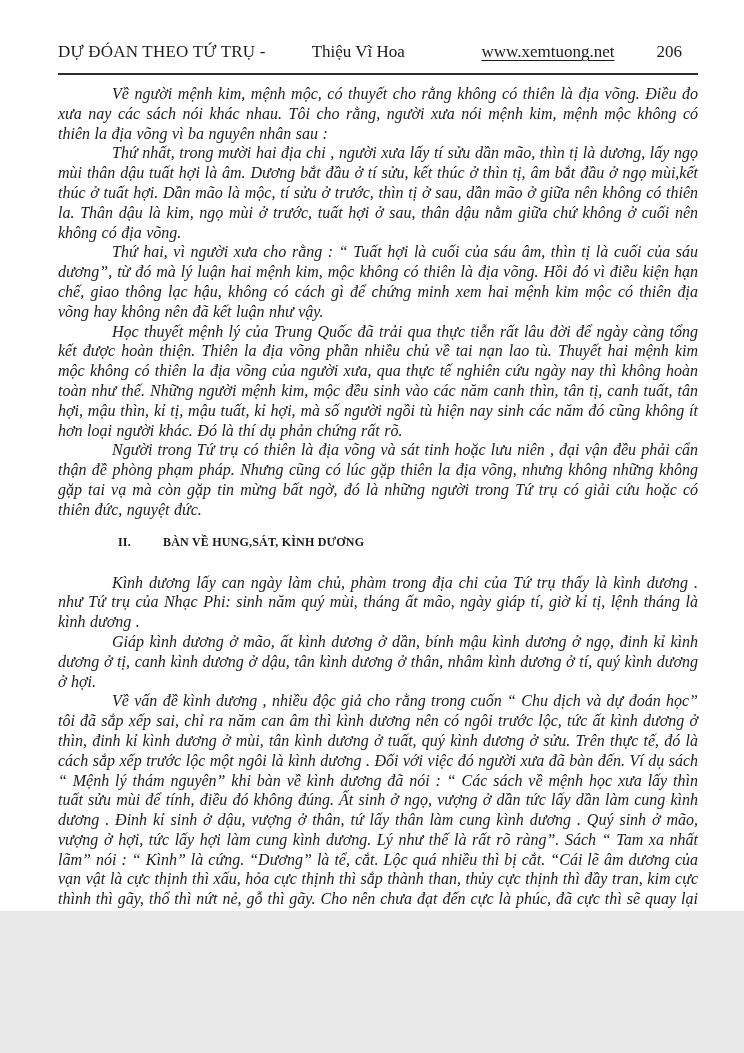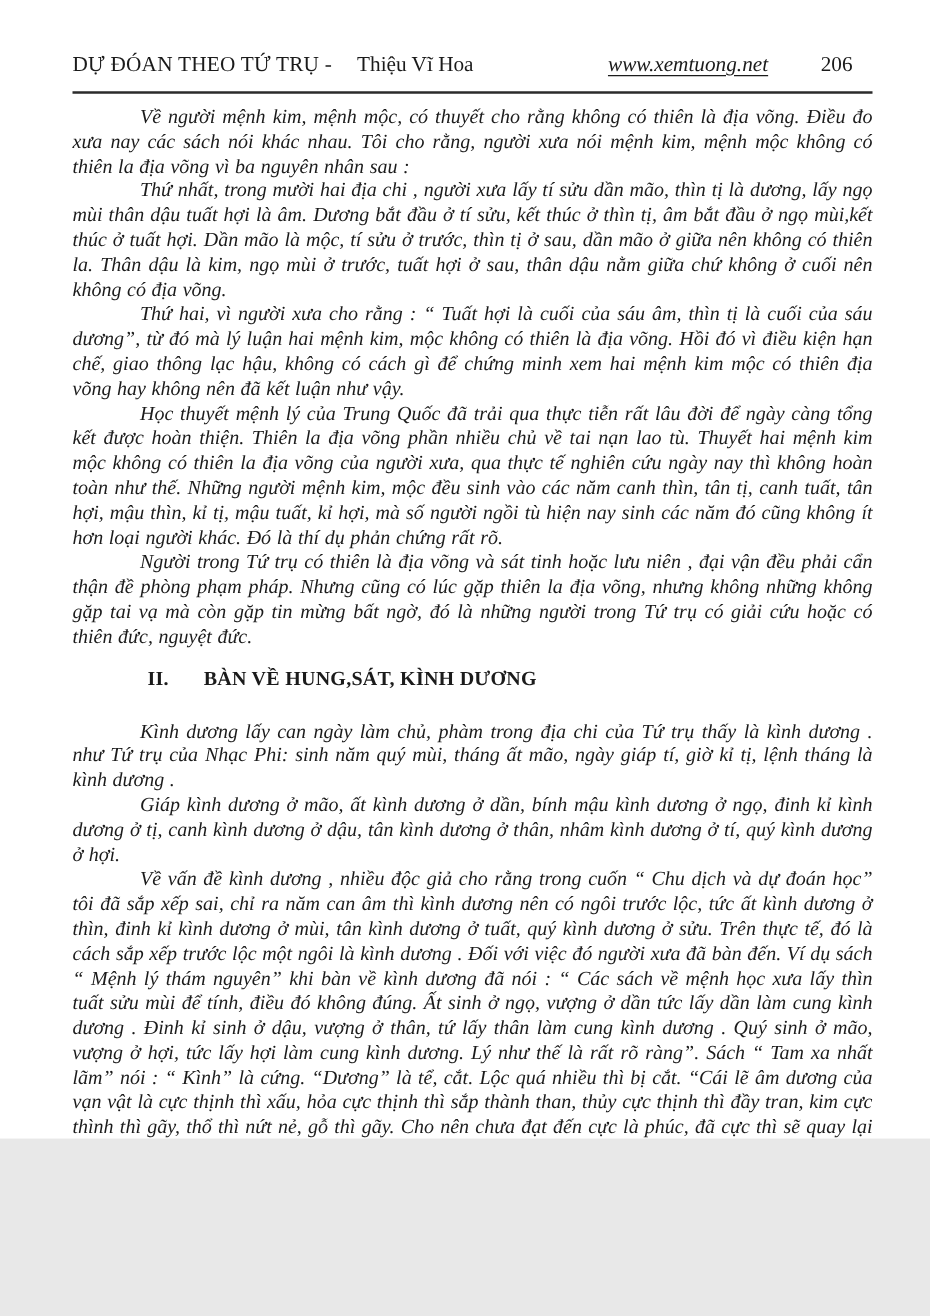--- a/index.html
+++ b/index.html
@@ -20,48 +20,47 @@
     overflow: hidden;
   }
   .page-header {
     display: flex;
     align-items: baseline;
     font-size: 17px;
     white-space: nowrap;
     padding-right: 16px;
   }
   .book-title { letter-spacing: 0.2px; }
-  .author-name { margin-left: 20px; }
+  .author-name { margin-left: 46px; }
   .website-link {
     margin-left: auto;
     margin-right: 42px;
     text-decoration: underline;
     text-underline-offset: 3px;
-    font-style: italic;
   }
   .page-number { }
   .header-divider {
     border: none;
     border-bottom: 2px solid #2b2b2b;
     margin: 11px 0 9px 0;
   }
   .page-body { }
   .para {
     margin: 0;
     font-size: 16px;
     line-height: 19.8px;
     text-align: justify;
     text-indent: 54px;
     word-spacing: 0.5px;
     font-style: italic;
   }
   .section-heading {
     margin: 15px 0 23px 0;
     padding-left: 60px;
-    font-size: 16px;
+    font-size: 12px;
     font-weight: bold;
     letter-spacing: 0.2px;
   }
   .section-number {
     display: inline-block;
     min-width: 45px;
   }
 </style>
 </head>
 <body>

